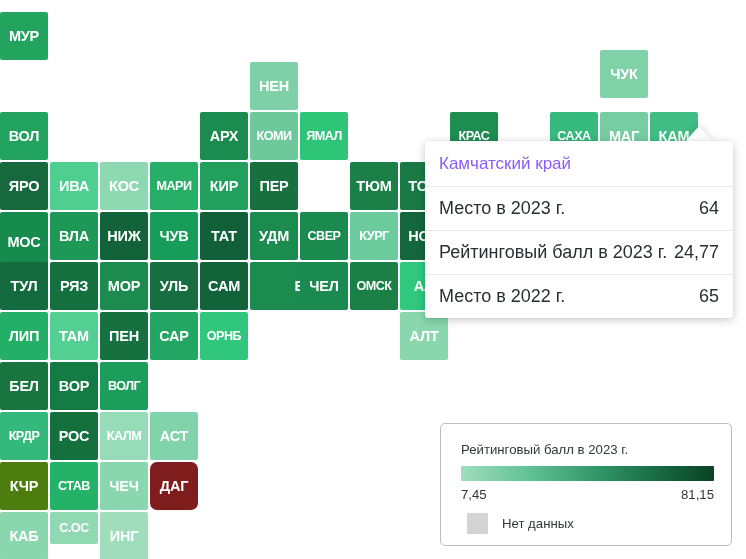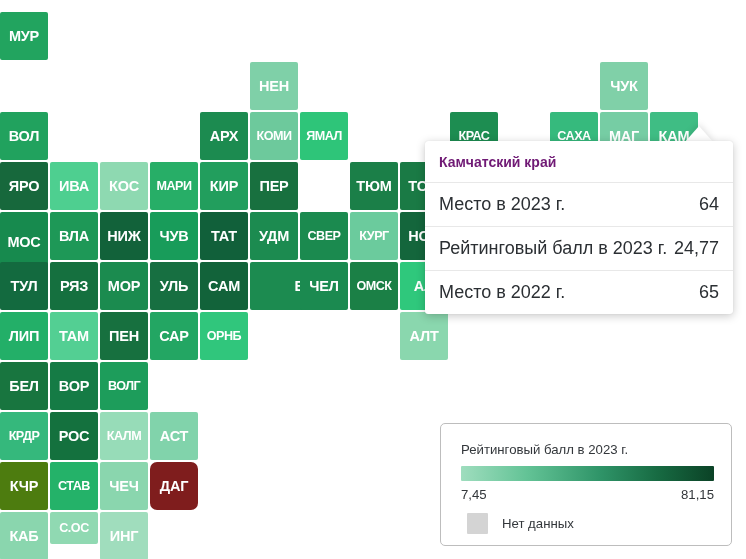--- a/index.html
+++ b/index.html
@@ -46,23 +46,23 @@
     left:684px;top:126px;
     width:0;height:0;
     border-left:15px solid transparent;
     border-right:15px solid transparent;
     border-bottom:17px solid #ffffff;
     z-index:39;
     filter:drop-shadow(0 -2px 3px rgba(0,0,0,0.12));
   }
   .tt-title{
     padding:13px 14px 12px 14px;
-    font-size:14px;
-    color:#701a75;
-    font-weight:700;
+    font-size:17px;
+    color:#8b5cf6;
+    font-weight:400;
     border-bottom:1px solid #e8e8e8;
   }
   .tt-row{
     display:flex;align-items:center;justify-content:space-between;
     padding:11px 14px 11px 14px;
     font-size:18px;
     color:#2b2f33;
     border-bottom:1px solid #e8e8e8;
   }
   .tt-row:last-child{border-bottom:none;}
@@ -105,21 +105,21 @@
 </head>
 <body>
 
 <div id="tilemap">
     <div class="tile" style="left: 0px; top: 0px; width: 48px; height: 48px; background: rgb(34, 164, 95);">
       <span>МУР</span>
     </div>
     <div class="tile" style="left: 250px; top: 50px; width: 48px; height: 48px; background: rgb(127, 208, 168);">
       <span>НЕН</span>
     </div>
-    <div class="tile" style="left: 600px; top: 50px; width: 48px; height: 48px; background: rgb(128, 208, 168);">
+    <div class="tile" style="left: 600px; top: 38px; width: 48px; height: 48px; background: rgb(128, 208, 168);">
       <span>ЧУК</span>
     </div>
     <div class="tile" style="left: 0px; top: 100px; width: 48px; height: 48px; background: rgb(33, 162, 94);">
       <span>ВОЛ</span>
     </div>
     <div class="tile" style="left: 200px; top: 100px; width: 48px; height: 48px; background: rgb(28, 139, 80);">
       <span>АРХ</span>
     </div>
     <div class="tile lbl-sm" style="left: 250px; top: 100px; width: 48px; height: 48px; background: rgb(109, 201, 156);">
       <span>КОМИ</span>

